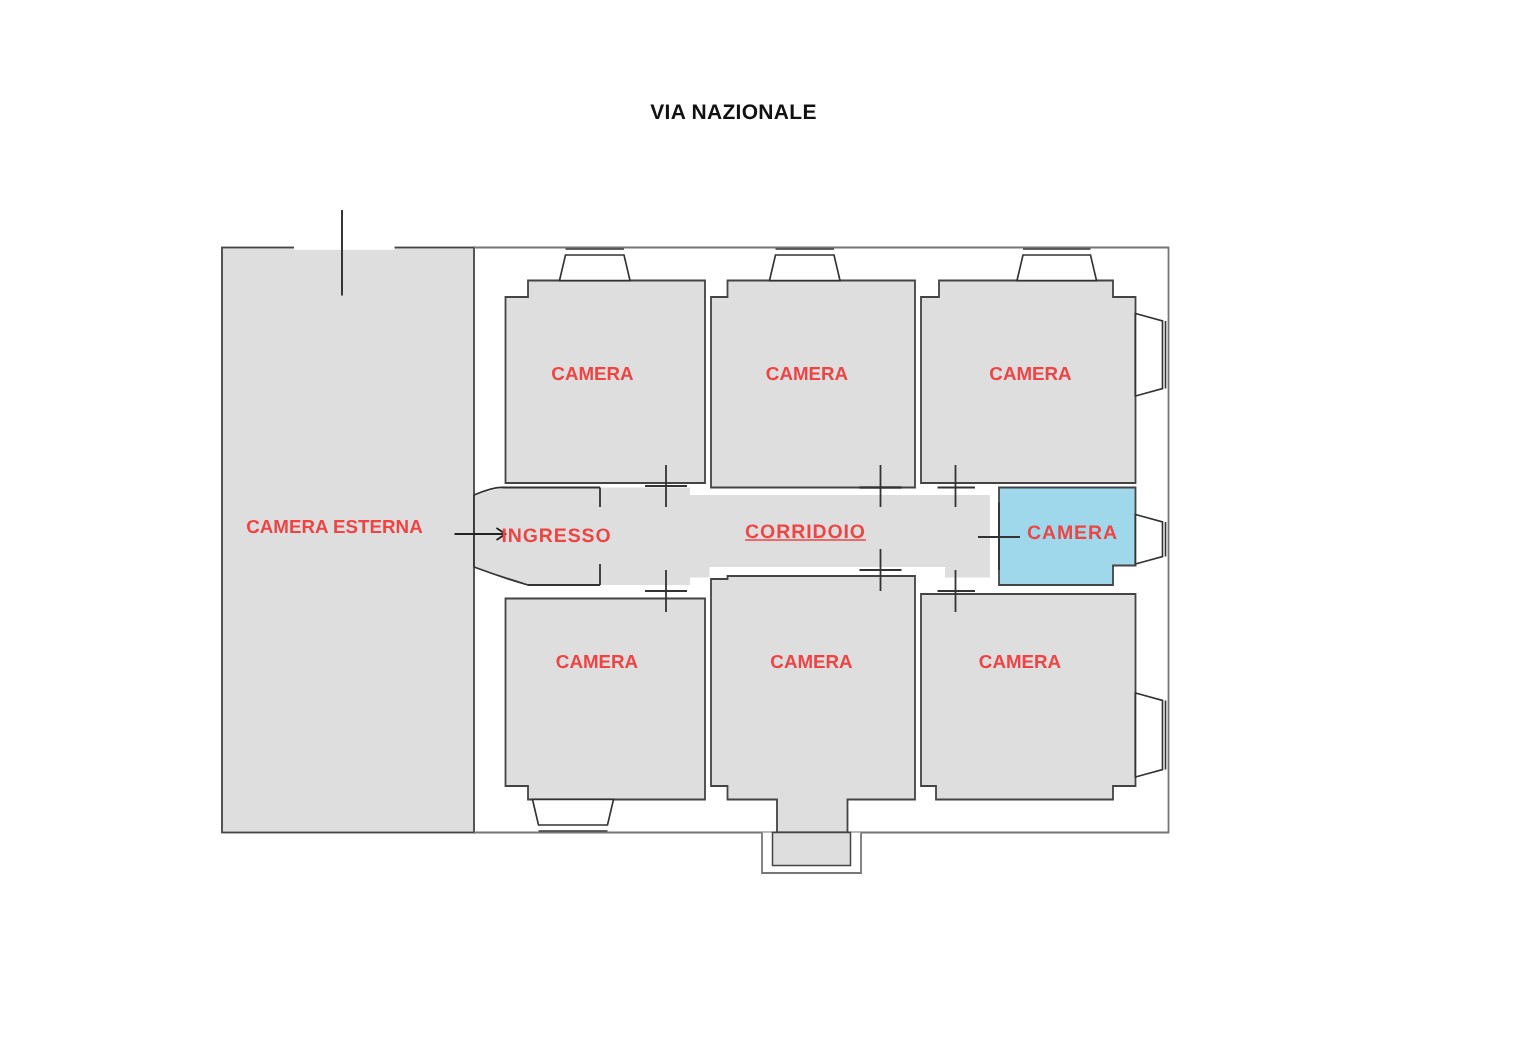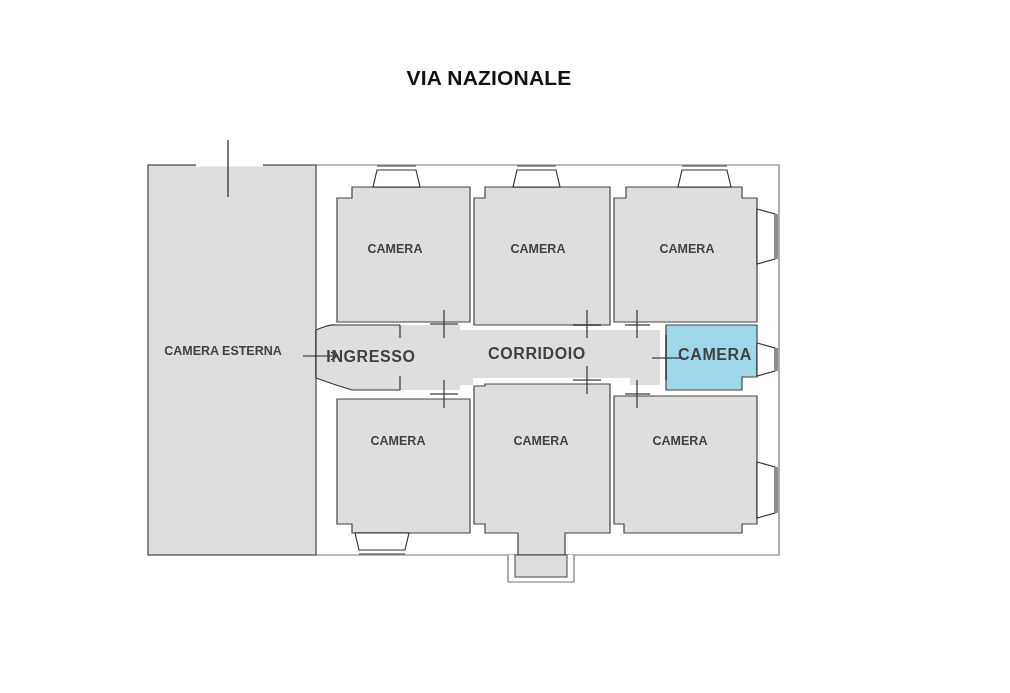--- a/index.html
+++ b/index.html
@@ -1,20 +1,20 @@
 <!DOCTYPE html>
 <html><head>
 <meta charset="utf-8">
 <style>
   html, body { margin: 0; padding: 0; background: #ffffff; }
   body { width: 1010px; height: 693px; position: relative; overflow: hidden; font-family: "Liberation Sans", sans-serif; }
   #plan { position: absolute; left: 0; top: 0; }
-  .title { position: absolute; left: 0; top: 66px; width: 978px; text-align: center; font-weight: bold; font-size: 21px; color: #111; letter-spacing: 0.2px; }
-  .label { position: absolute; font-weight: bold; font-size: 12.5px; color: #404040; white-space: nowrap; transform: translate(-50%, -50%); }
-  .label.small { font-size: 16px; letter-spacing: 0.6px; }
+  .title { position: absolute; left: 0; top: 66px; width: 978px; text-align: center; font-weight: bold; font-size: 14px; color: #111; letter-spacing: 0.2px; }
+  .label { position: absolute; font-weight: bold; font-size: 12.5px; color: #ef4444; white-space: nowrap; transform: translate(-50%, -50%); }
+  .label.small { font-size: 13px; letter-spacing: 0.6px; }
   .room { cursor: default; }
 </style>
 </head>
 <body>
 
 <svg id="plan" width="1010" height="693" viewBox="0 0 1010 693">
 
   <rect x="148" y="165" width="168" height="390" fill="#dedede" stroke="#444" stroke-width="1.2"></rect>
 
   <line x1="196" y1="165" x2="263" y2="165" stroke="#ffffff" stroke-width="3"></line>
@@ -104,15 +104,15 @@
 
 <div class="title">VIA NAZIONALE</div>
 
 <div class="label" style="left:395px; top:249px;">CAMERA</div>
 <div class="label" style="left:538px; top:249px;">CAMERA</div>
 <div class="label" style="left:687px; top:249px;">CAMERA</div>
 <div class="label" style="left:398px; top:441px;">CAMERA</div>
 <div class="label" style="left:541px; top:441px;">CAMERA</div>
 <div class="label" style="left:680px; top:441px;">CAMERA</div>
 <div class="label small" style="left:715px; top:355px;">CAMERA</div>
-<div class="label small" style="left:537px; top:354px;">CORRIDOIO</div>
+<div class="label small" style="left:537px; top:354px;text-decoration:underline;">CORRIDOIO</div>
 <div class="label small" style="left:371px; top:357px;">INGRESSO</div>
 <div class="label" style="left:223px; top:351px;">CAMERA ESTERNA</div>
 
 </body></html>

